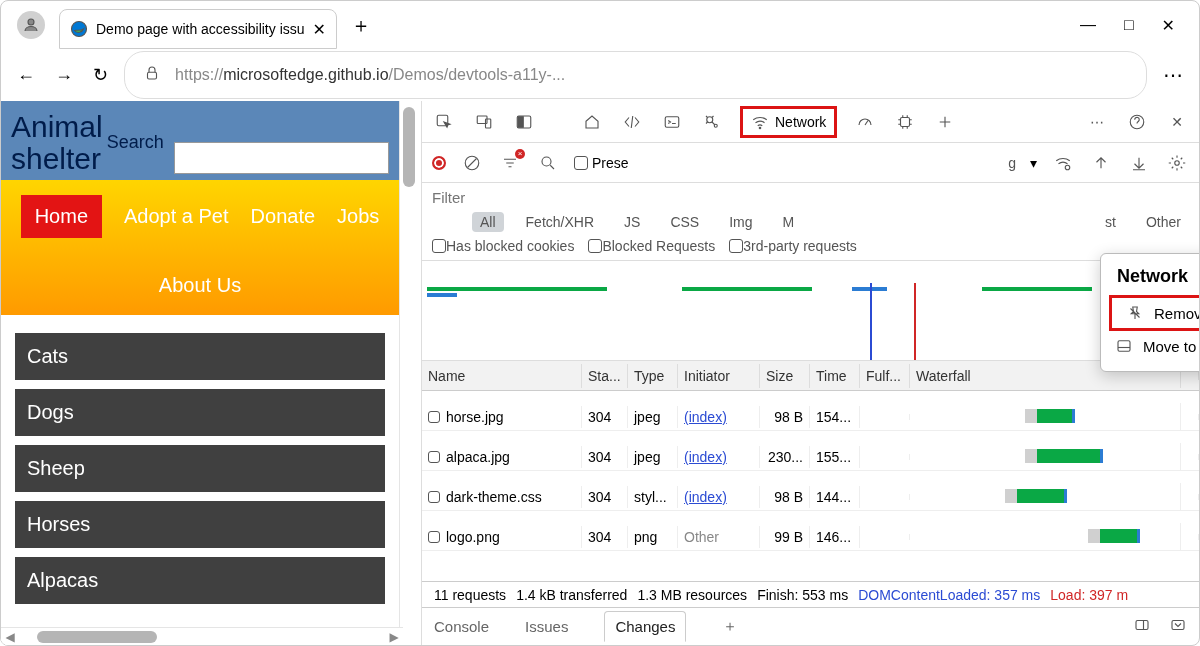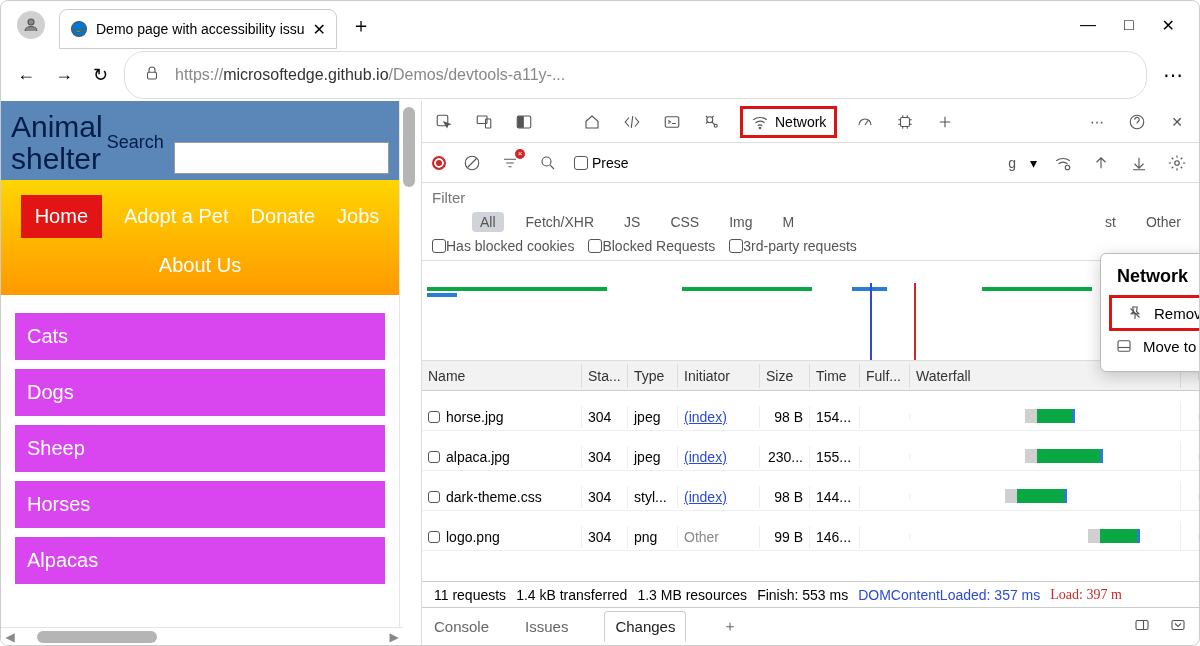--- a/index.html
+++ b/index.html
@@ -26,26 +26,26 @@
 
 .content { display: flex; height: calc(100% - 100px); }
 
 
 .page-wrap { width: 420px; position: relative; background:#fff; display:flex; }
 .page { width: 398px; overflow: hidden; }
 .page-header { background: #5b87b8; padding: 10px 10px 6px; display: flex; align-items: flex-end; gap: 4px; }
 .brand { font-size: 30px; color: #001c4a; line-height: 1.05; font-weight: 400; }
 .searchlbl { font-size: 18px; color: #001c4a; align-self:center; }
 .searchbox { background: #fff; height: 32px; flex: 1; border:1px solid #999; margin-left:6px; }
-.nav { background: linear-gradient(#ffd500, #ff9a00); padding: 15px 10px 18px; display: flex; flex-wrap: wrap; gap: 16px 22px; align-items: center; justify-content:center; }
+.nav { background: linear-gradient(#ffd500, #ff9a00); padding: 15px 10px 18px; display: flex; flex-wrap: wrap; gap: 36px 22px; align-items: center; justify-content:center; }
 .nav .item { font-size: 20px; color: #fff; }
 .nav .item.active { background: #e31414; padding: 10px 14px; position: relative; }
 .nav .item.active::after { content:''; position:absolute; bottom:-8px; left:50%; transform:translateX(-50%); border:8px solid transparent; border-top-color:#e31414; }
 .categories { padding: 18px 14px 14px; display: flex; flex-direction: column; gap: 9px; }
-.cat { background: #d946ef; color: #fff; font-size: 20px; padding: 12px 12px; }
+.cat { background: #404040; color: #fff; font-size: 20px; padding: 12px 12px; }
 .page-scroll-v { width: 18px; background:#fff; border-left:1px solid #e5e5e5; position:relative;}
 .page-scroll-v .thumb { position:absolute; top:6px; left:3px; width:12px; height:80px; background:#b5b5b5; border-radius:6px;}
 .page-scroll-h { position:absolute; bottom:0; left:0; right:18px; height:18px; display:flex; align-items:center; background:#fff; border-top:1px solid #e5e5e5;}
 .page-scroll-h .ar { width:18px; text-align:center; color:#888; font-size:12px;}
 .page-scroll-h .thumb { height:12px; width:120px; background:#b5b5b5; border-radius:6px; margin-left:18px;}
 
 
 .devtools { flex: 1; border-left: 1px solid #ddd; display: flex; flex-direction: column; font-size: 14px; position:relative; }
 .dt-top { height: 42px; border-bottom: 1px solid #ddd; display: flex; align-items: center; padding: 0 10px; gap: 16px; position:relative;}
 .dt-top .iconbtn, .dt-sub .iconbtn { width: 24px; height: 24px; display: inline-flex; align-items: center; justify-content: center; color: #555; }
@@ -82,21 +82,21 @@
 .nettable .row > div { padding: 3px 6px; border-right: 1px solid #eee; white-space:nowrap; overflow:hidden; text-overflow:ellipsis; font-size:14px; }
 .nettable .row { height: 28px; border-bottom: 1px solid #eee; margin-top: 12px;}
 .nettable .name { display:flex; align-items:center; gap:6px; }
 .link { color: #2b4bd3; text-decoration: underline; }
 .other-txt { color:#888; }
 .waterfall-cell { position:relative; height:100%; }
 .wf-bar { position:absolute; height:14px; top:6px; background:#0aa845; border-left: 12px solid #d0d0d0; border-right:3px solid #2b7cd3;}
 
 .status { height: 26px; border-top: 1px solid #ccc; display:flex; align-items:center; padding: 0 12px; gap: 10px; font-size: 14px; white-space:nowrap; overflow:hidden;}
 .status .dcl { color:#2b4bd3; }
-.status .load { color:#d02626;font-family:Liberation Serif, serif; }
+.status .load { color:#d02626; }
 
 .drawer { height: 38px; border-top: 1px solid #ccc; display:flex; align-items:center; padding: 0 12px; gap: 36px; font-size:15px; color:#666;}
 .drawer .tab { border:none; padding: 6px 10px; margin:0; height:auto; }
 .drawer .tab.active { border:1px solid #ccc; border-bottom:1px solid #fff; border-radius:4px 4px 0 0; background:#fff; color:#222;}
 .drawer .right { margin-left:auto; display:flex; gap:18px; }
 
 
 .ctx { position:absolute; top: 152px; left: 678px; width: 270px; background:#fff; border:1px solid #bbb; border-radius:6px; box-shadow: 0 4px 16px rgba(0,0,0,0.2); padding: 10px 0; z-index:10;}
 .ctx h3 { font-size: 18px; padding: 2px 16px 8px; font-weight:700;}
 .ctx .mi { display:flex; align-items:center; gap: 10px; padding: 6px 14px; font-size:15px; }

